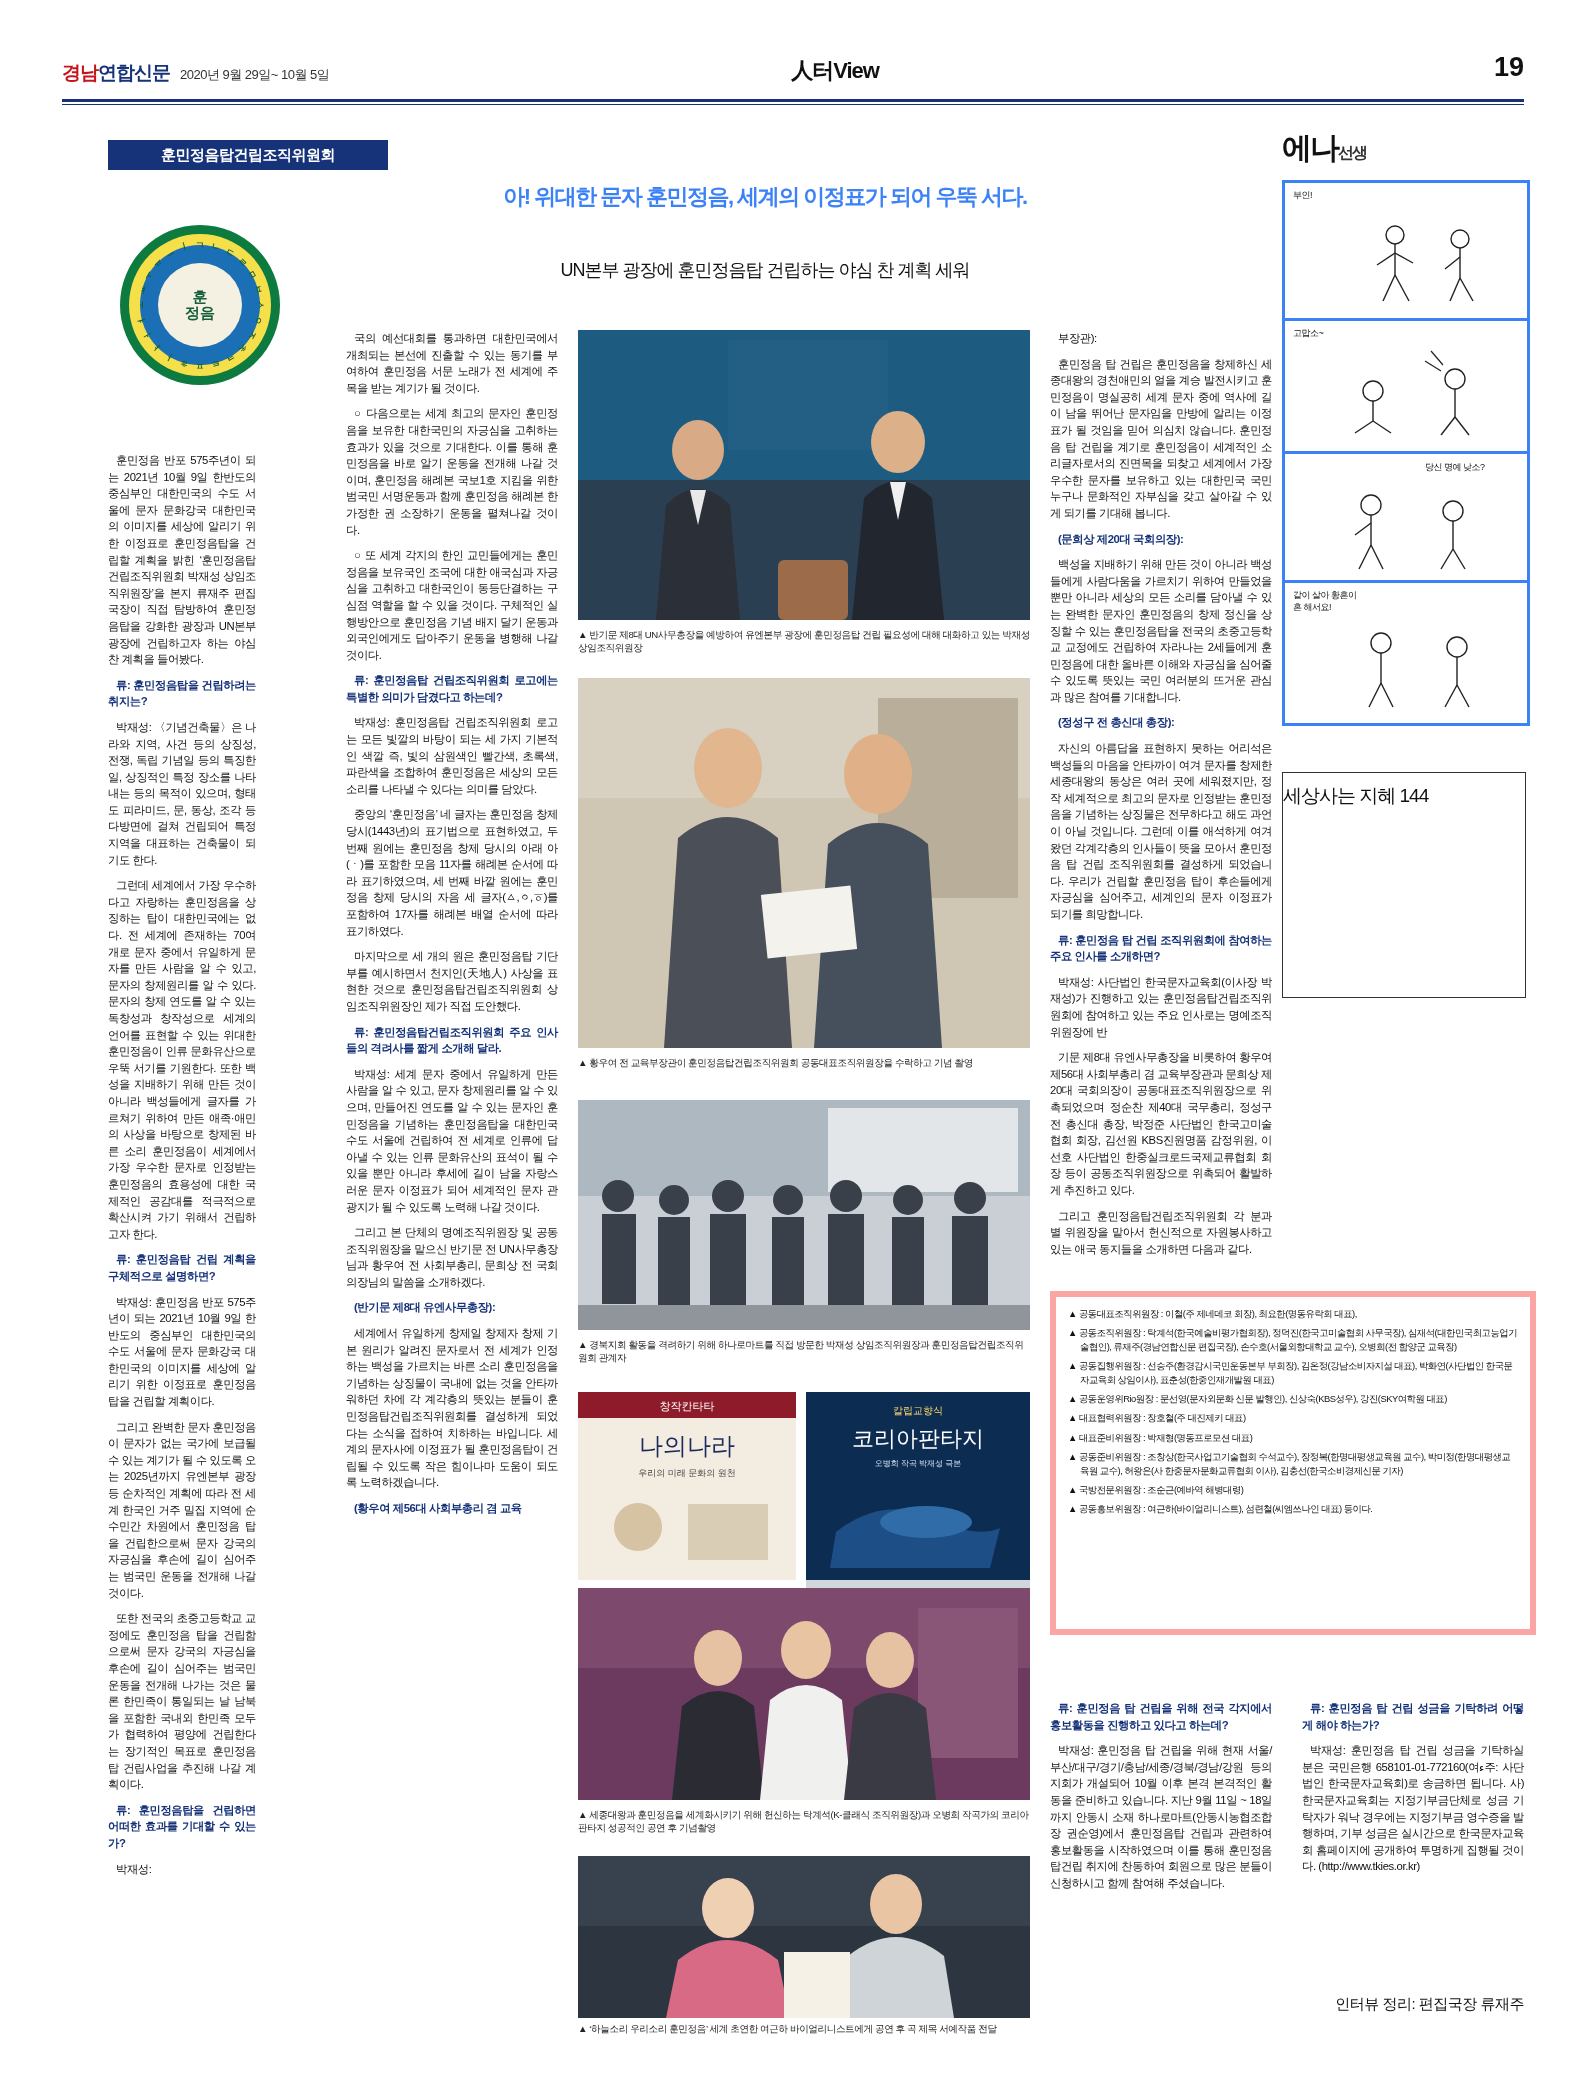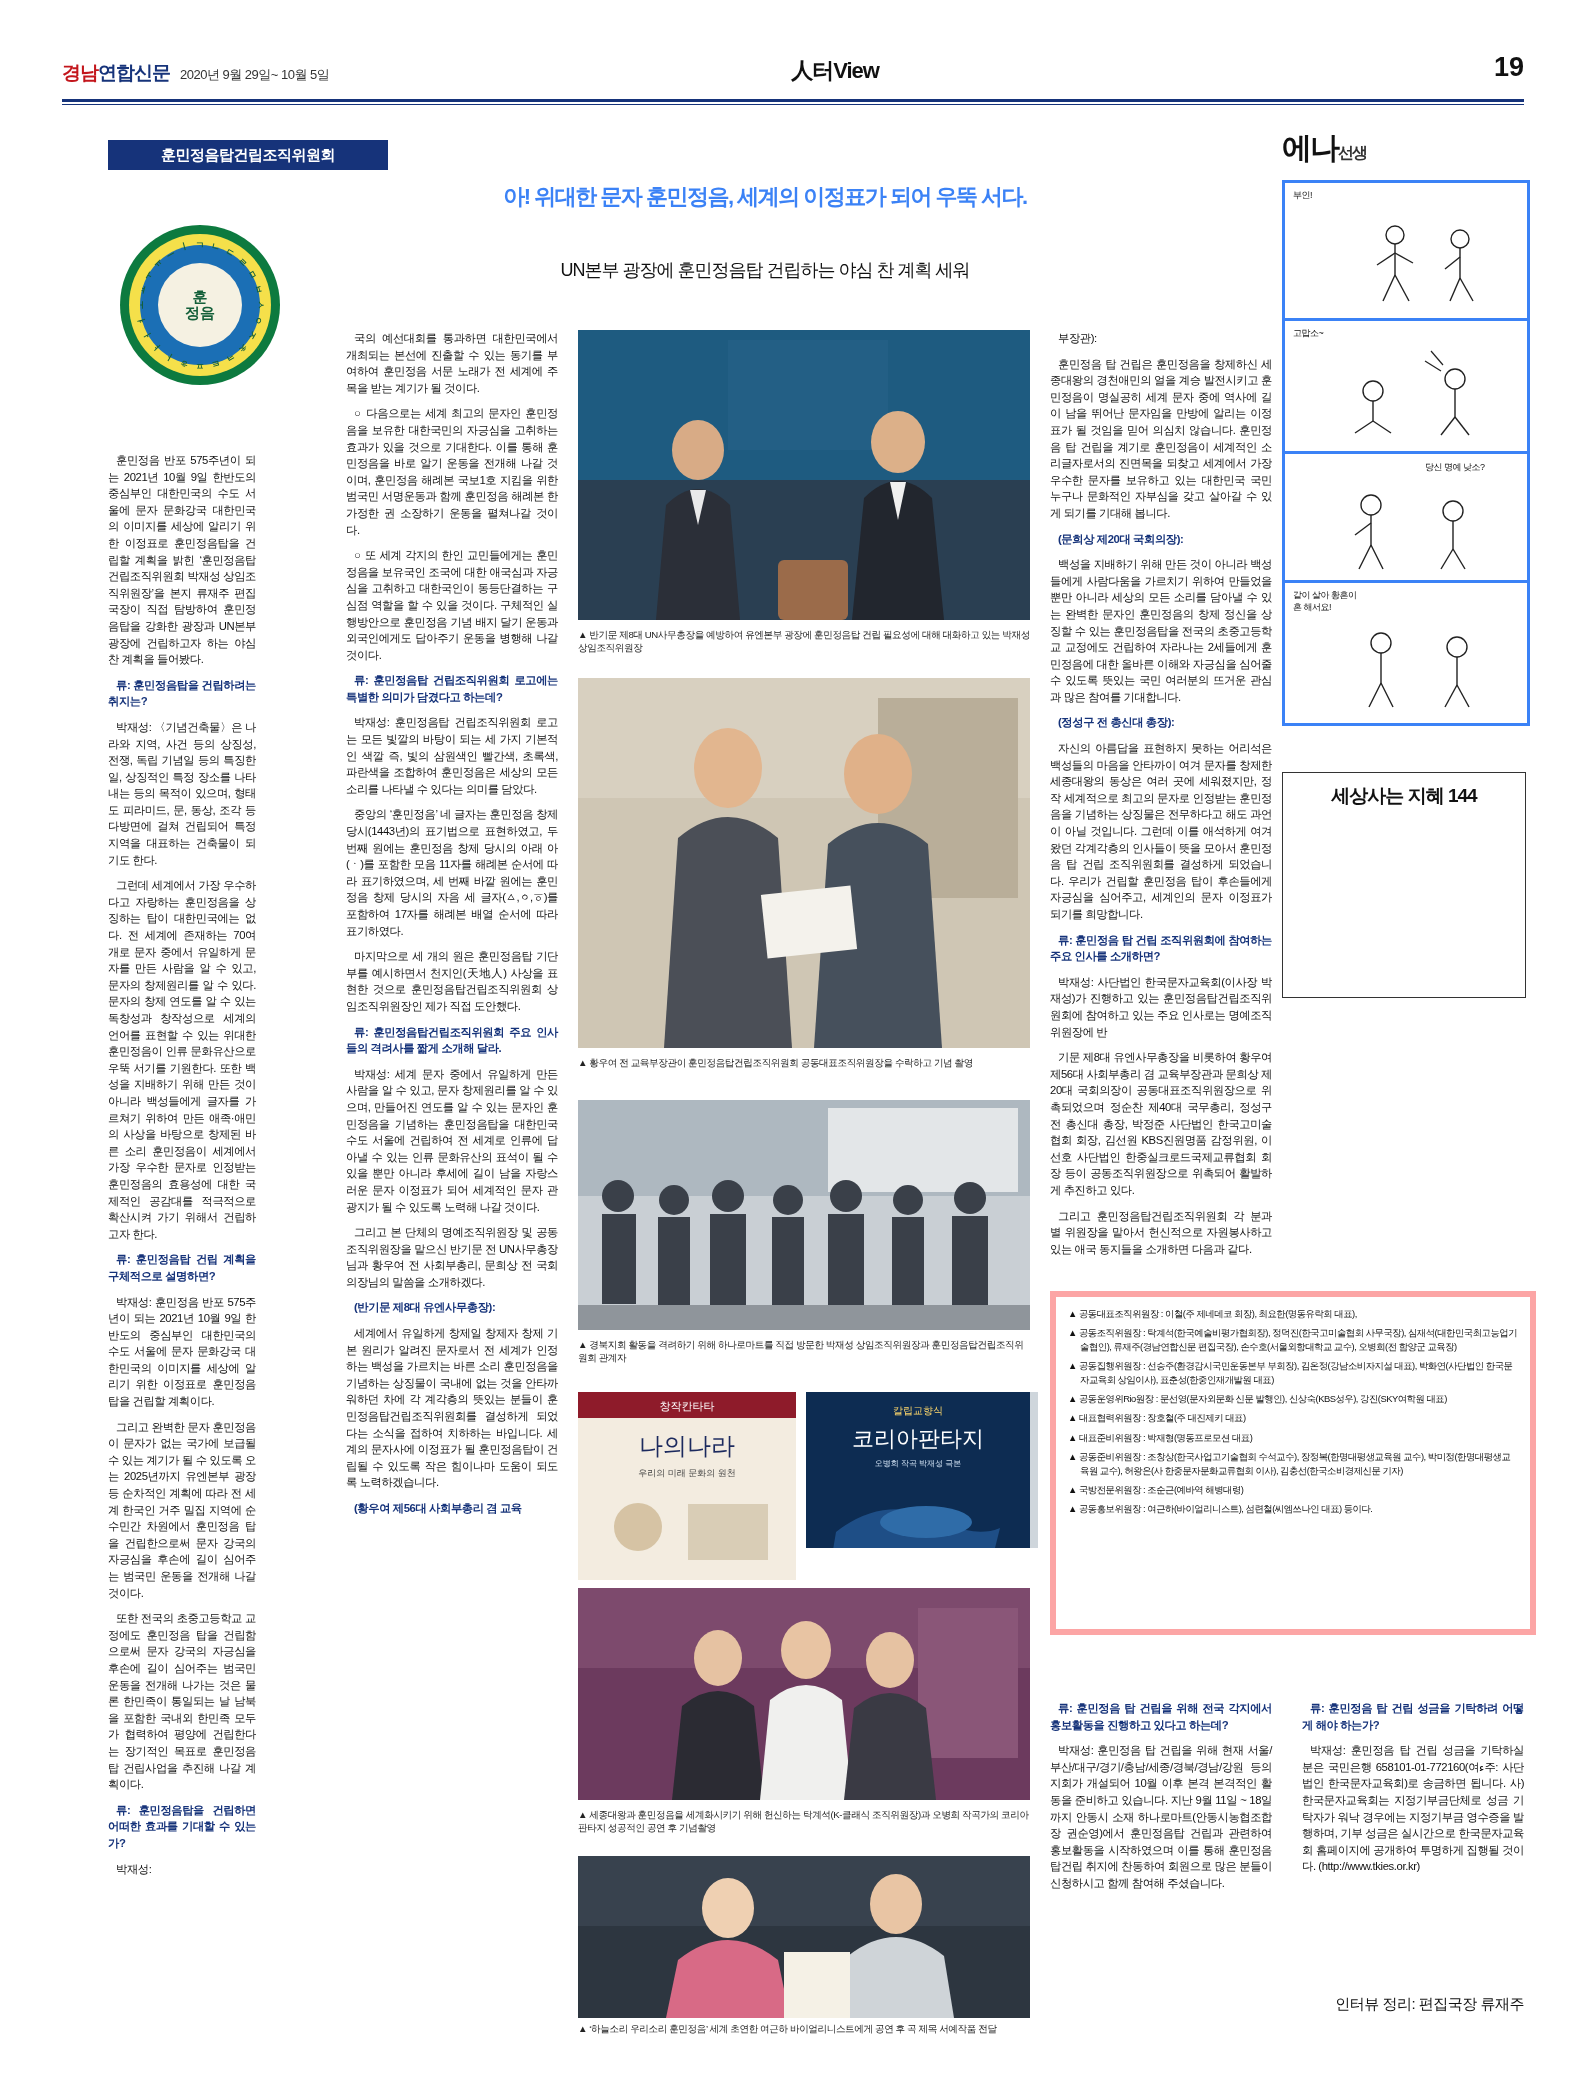--- a/index.html
+++ b/index.html
@@ -56,22 +56,22 @@
   
   .cartoon{position:absolute;left:1282px;top:128px;width:242px;height:620px;}
   .cartoon-title{position:absolute;left:0;top:0;width:242px;height:48px;
     font-size:30px;font-weight:bold;color:#111;letter-spacing:-2px;}
   .cartoon-title .small{font-size:16px;color:#333;}
   .cframe{position:absolute;border:3px solid #3b82f6;background:#fff;}
   .cframe .cap-txt{position:absolute;font-size:9px;color:#111;letter-spacing:-0.5px;}
 
   
   .wisdom{position:absolute;left:1282px;top:772px;width:242px;height:224px;border:1px solid #333;}
-  .wisdom-h{position:absolute;left:0;top:10px;width:242px;text-align:center;
-    font-size:19px;font-weight:bold;letter-spacing:-1px;color:#111;}
+  .wisdom-h{position:absolute;left:0;top:10px;width:242px;text-align:left;
+    font-size:19px;font-weight:normal;letter-spacing:-1px;color:#111;}
   .wisdom-b{position:absolute;left:14px;top:48px;width:214px;font-size:10px;line-height:16px;
     color:#222;letter-spacing:-0.5px;text-align:center;}
 
   
   .cbox{position:absolute;left:1050px;top:1291px;width:474px;height:332px;border:6px solid #fca5a5;}
   .cbox .line{font-size:9.4px;line-height:13.4px;color:#111;letter-spacing:-0.5px;
     margin:0 0 6px 0;padding-left:12px;text-indent:-12px;}
   .cbox .inner{position:absolute;left:12px;top:10px;width:450px;}
 
   
@@ -269,21 +269,21 @@
     <svg width="218" height="188" style="position:absolute;left:0;top:0;">
       <rect width="218" height="188" fill="#f3ece0"></rect>
       <rect x="0" y="0" width="218" height="26" fill="#8e1b2a"></rect>
       <text x="109" y="18" font-size="11" fill="#fff" text-anchor="middle" font-family="Liberation Sans">창작칸타타</text>
       <text x="109" y="62" font-size="24" fill="#1c2a5e" text-anchor="middle" font-family="Liberation Sans">나의나라</text>
       <text x="109" y="84" font-size="9" fill="#444" text-anchor="middle" font-family="Liberation Sans">우리의 미래 문화의 원천</text>
       <circle cx="60" cy="135" r="24" fill="#c9b28a" opacity="0.7"></circle>
       <rect x="110" y="112" width="80" height="56" fill="#d9cdb6"></rect>
     </svg>
   </div>
-  <div class="photo" style="left:806px;top:1392px;width:224px;height:156px;padding-left:8px;">
+  <div class="photo" style="left:806px;top:1392px;width:224px;height:196px;">
     <svg width="224" height="188" style="position:absolute;left:0;top:0;">
       <rect width="224" height="188" fill="#0d2c52"></rect>
       <text x="112" y="22" font-size="10" fill="#ffd86b" text-anchor="middle" font-family="Liberation Sans">칼립교향식</text>
       <text x="112" y="54" font-size="22" fill="#ffffff" text-anchor="middle" font-family="Liberation Sans">코리아판타지</text>
       <text x="112" y="74" font-size="8" fill="#cfe0f2" text-anchor="middle" font-family="Liberation Sans">오병희 작곡  박재성 극본</text>
       <path d="M30 140 q50 -40 110 -10 q30 16 54 6 l-10 40 h-160 z" fill="#1e4e86"></path>
       <ellipse cx="120" cy="130" rx="46" ry="16" fill="#2f6ca8"></ellipse>
     </svg>
   </div>
 

